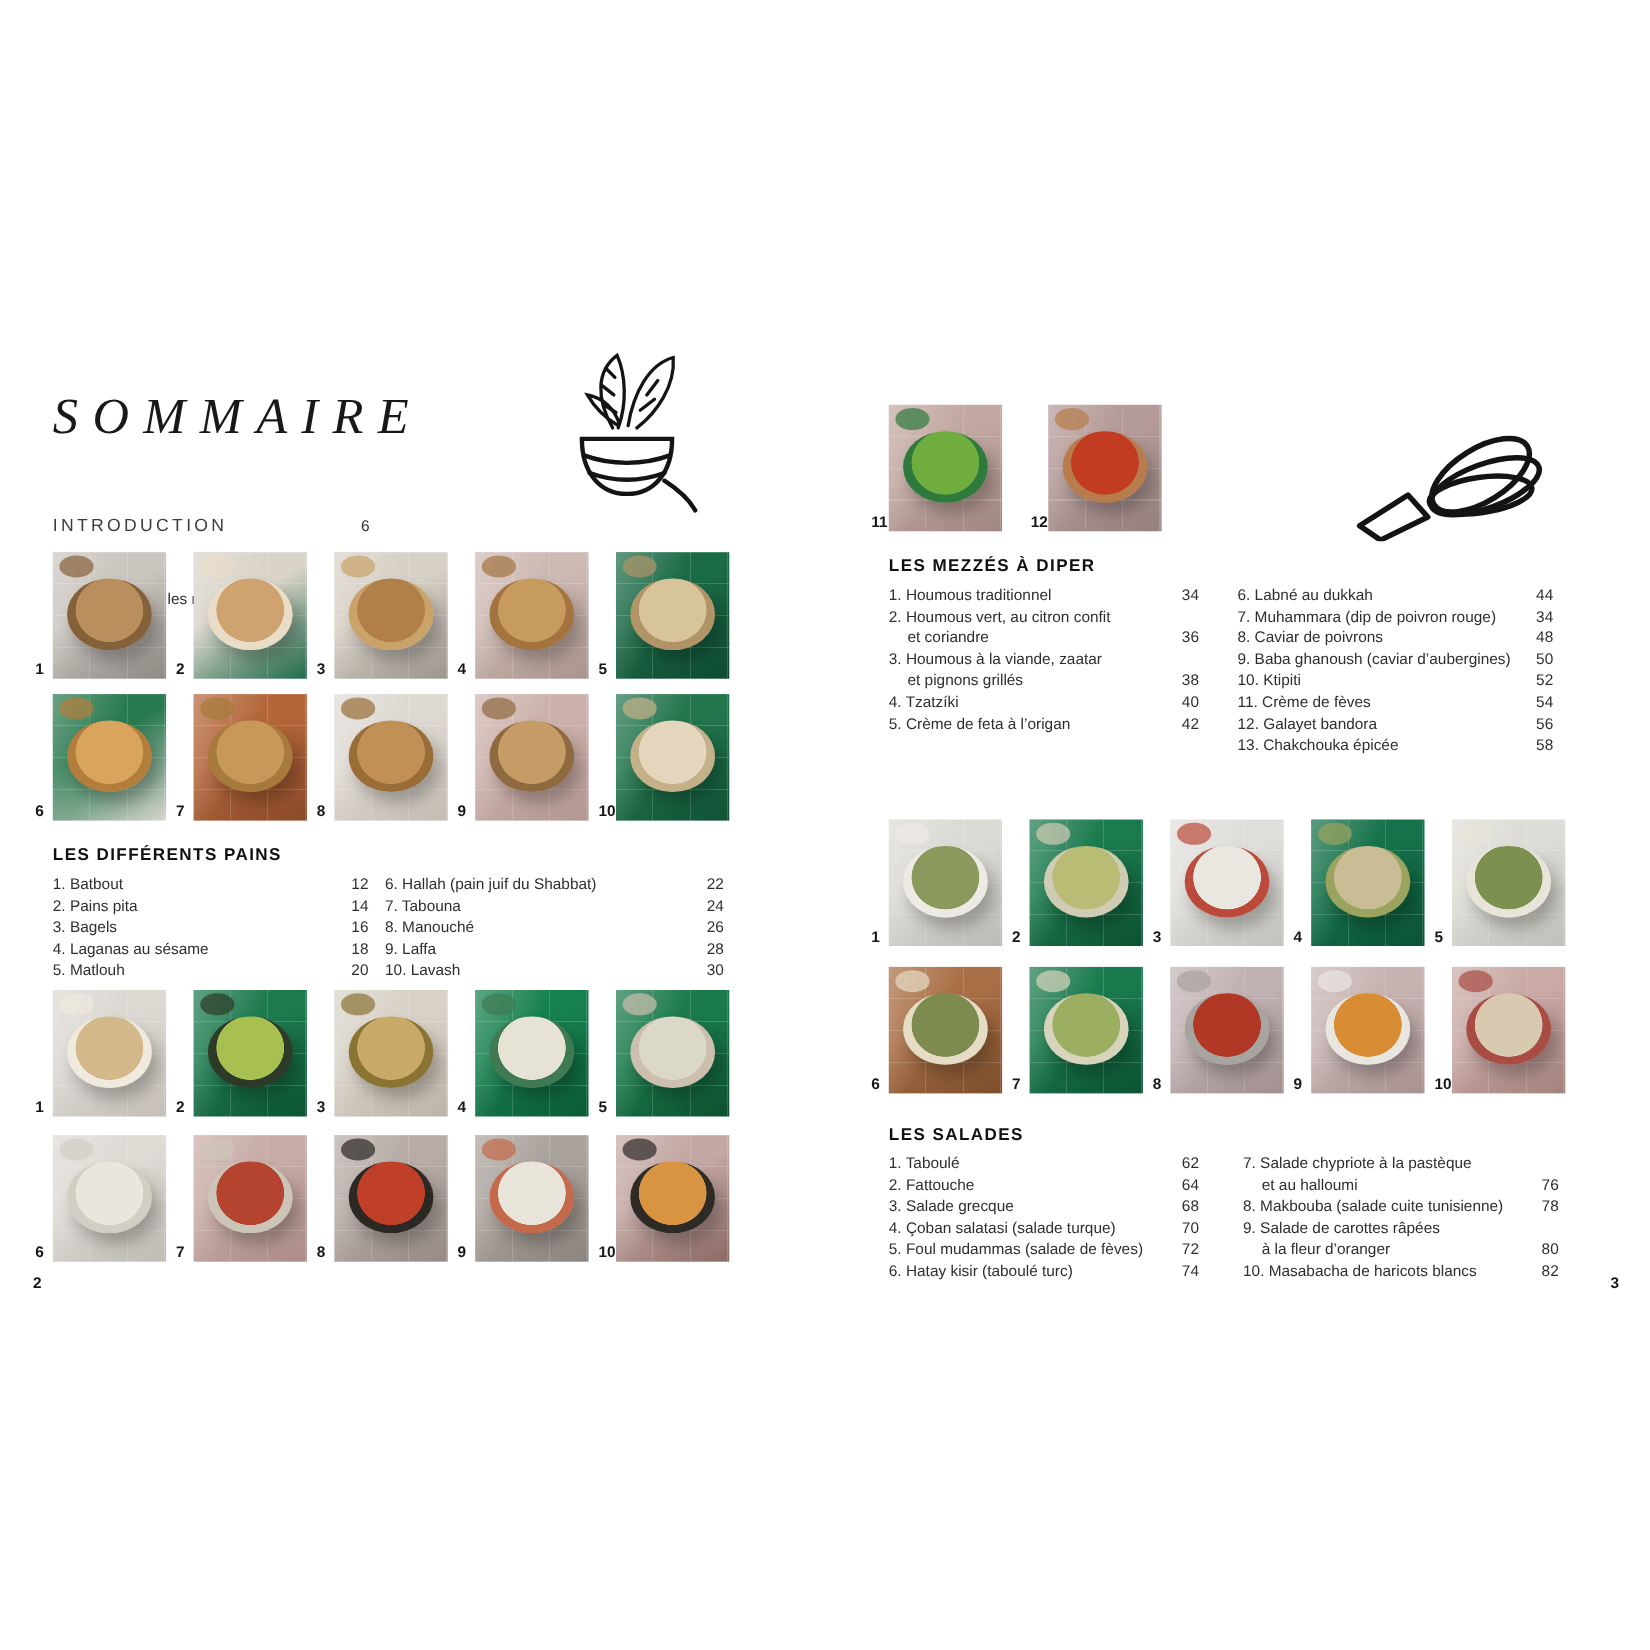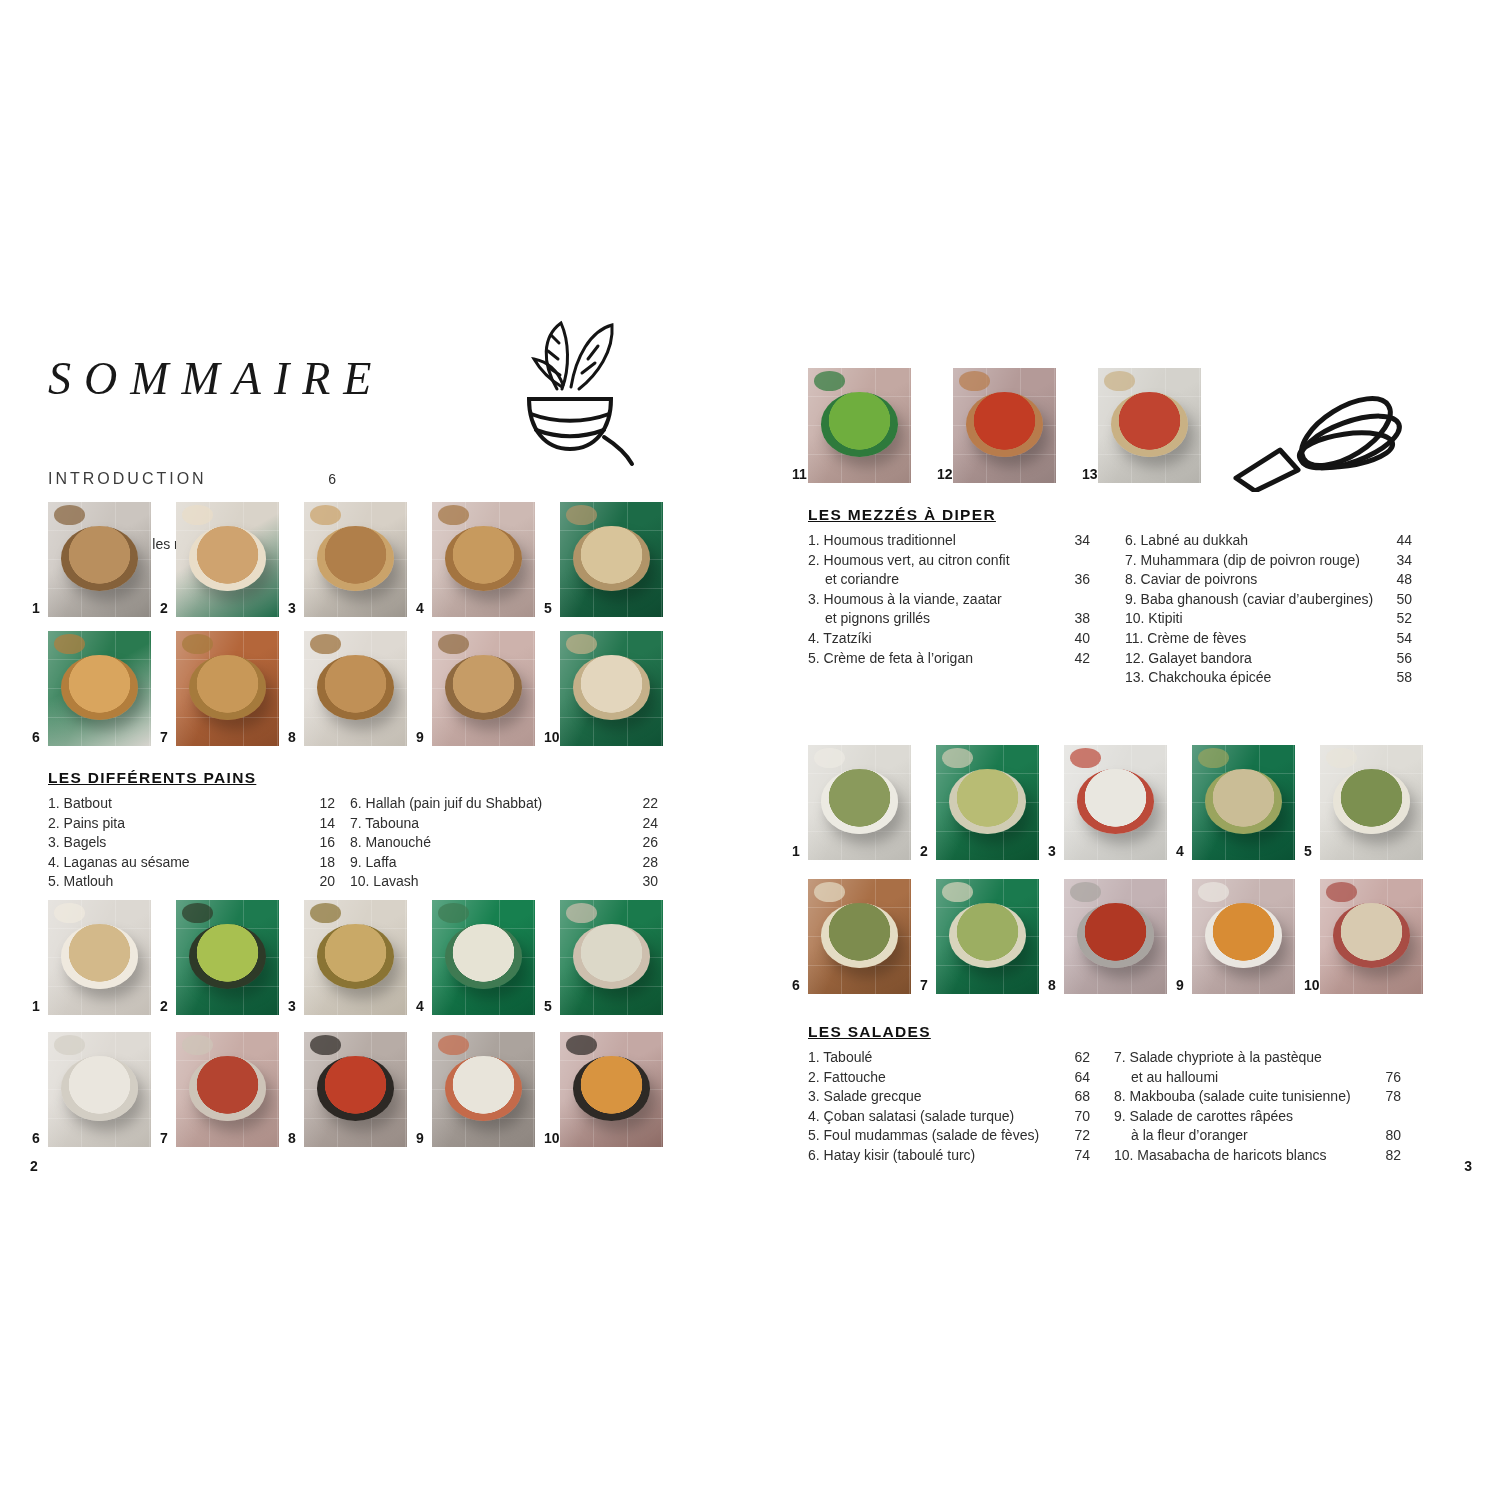--- a/index.html
+++ b/index.html
@@ -18,21 +18,21 @@
   }
   .intro { width:288px; }
   .intro-line { display:flex; justify-content:space-between; align-items:baseline;margin-top:44px; }
   .intro-label { font-size:16px; letter-spacing:3px; color:#3c3c3c; font-weight:300; line-height:22px; }
   .intro-item  { font-size:14px; color:#2e2e2e; font-weight:300; line-height:20px; }
   .intro-line .pg { font-size:14px; color:#2e2e2e; }
 
   
   .sec-title {
     font-size:15.5px; font-weight:700; letter-spacing:1.3px; color:#101010;
-    margin-bottom:7px; white-space:nowrap;text-decoration:underline;
+    margin-bottom:7px; white-space:nowrap;
   }
   .toc-cols { display:flex; align-items:flex-start; }
   .toc-col { display:flex; flex-direction:column; }
   .toc-line {
     display:flex; justify-content:space-between; align-items:baseline;
     font-size:14px; line-height:19.6px; font-weight:300; color:#2e2e2e;
     white-space:nowrap;
   }
   .toc-line .pg { margin-left:8px; font-variant-numeric:tabular-nums; }
   .toc-line.indent .txt { padding-left:17px; }
@@ -337,28 +337,20 @@
       </div>
     </figure>
     <figure class="photo-cell" style="--bg1: #b49a98; --bg2: #94807e; --food: #c23c24; --food2: #b87c4c;">
       <figcaption class="photo-num">12</figcaption>
       <div class="photo-img">
         <i class="tiles"></i>
         <i class="dish"></i>
         <i class="accent"></i>
       </div>
     </figure>
-    <figure class="photo-cell" style="--bg1: #d4d2cc; --bg2: #b4b2ac; --food: #c04430; --food2: #c9b184;">
-      <figcaption class="photo-num">13</figcaption>
-      <div class="photo-img">
-        <i class="tiles"></i>
-        <i class="dish"></i>
-        <i class="accent"></i>
-      </div>
-    </figure>
   </div>
 
 <div class="abs illus" style="left:1228px; top:392px;">
   <svg width="180" height="100" viewBox="0 0 180 100">
     <g fill="none" stroke="#141414" stroke-width="5" stroke-linecap="round" stroke-linejoin="round">
       <path d="M8 86 L52 58 L70 78 L27 99 Z"></path>
       <ellipse cx="118" cy="40" rx="50" ry="24" transform="rotate(-32 118 40)"></ellipse>
       <ellipse cx="122" cy="50" rx="52" ry="20" transform="rotate(-20 122 50)"></ellipse>
       <ellipse cx="118" cy="58" rx="47" ry="16" transform="rotate(-8 118 58)"></ellipse>
     </g>
@@ -516,21 +508,21 @@
       <div class="photo-img">
         <i class="tiles"></i>
         <i class="dish"></i>
         <i class="accent"></i>
       </div>
     </figure>
   </div>
 
 <div class="abs" style="left:808px; top:1023px;">
   <h2 class="sec-title">LES SALADES</h2>
-  <div class="toc-cols" style="gap:24px;">
+  <div class="toc-cols" style="gap:40px;">
     <div class="toc-col" style="width:282px;">
 
     <div class="toc-line">
           <span class="txt">1. Taboulé</span>
           <span class="pg">62</span>
         </div>
         <div class="toc-line">
           <span class="txt">2. Fattouche</span>
           <span class="pg">64</span>
         </div>

